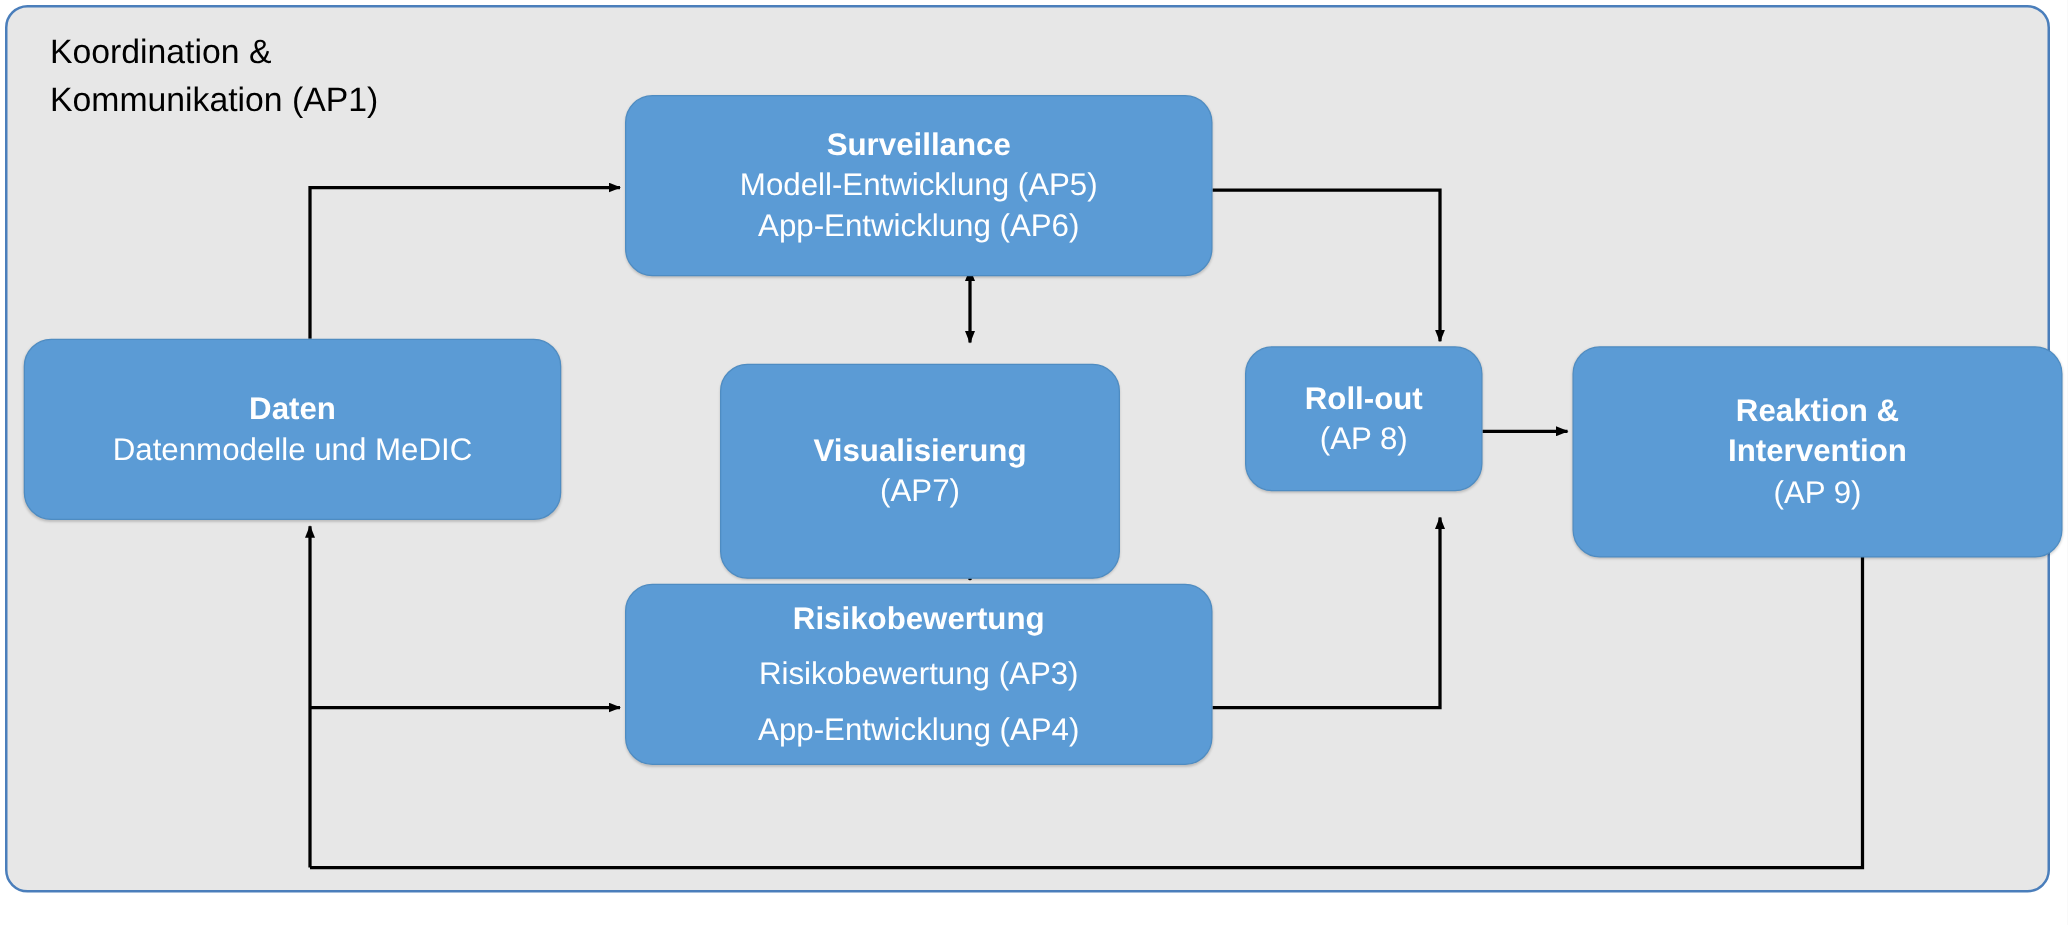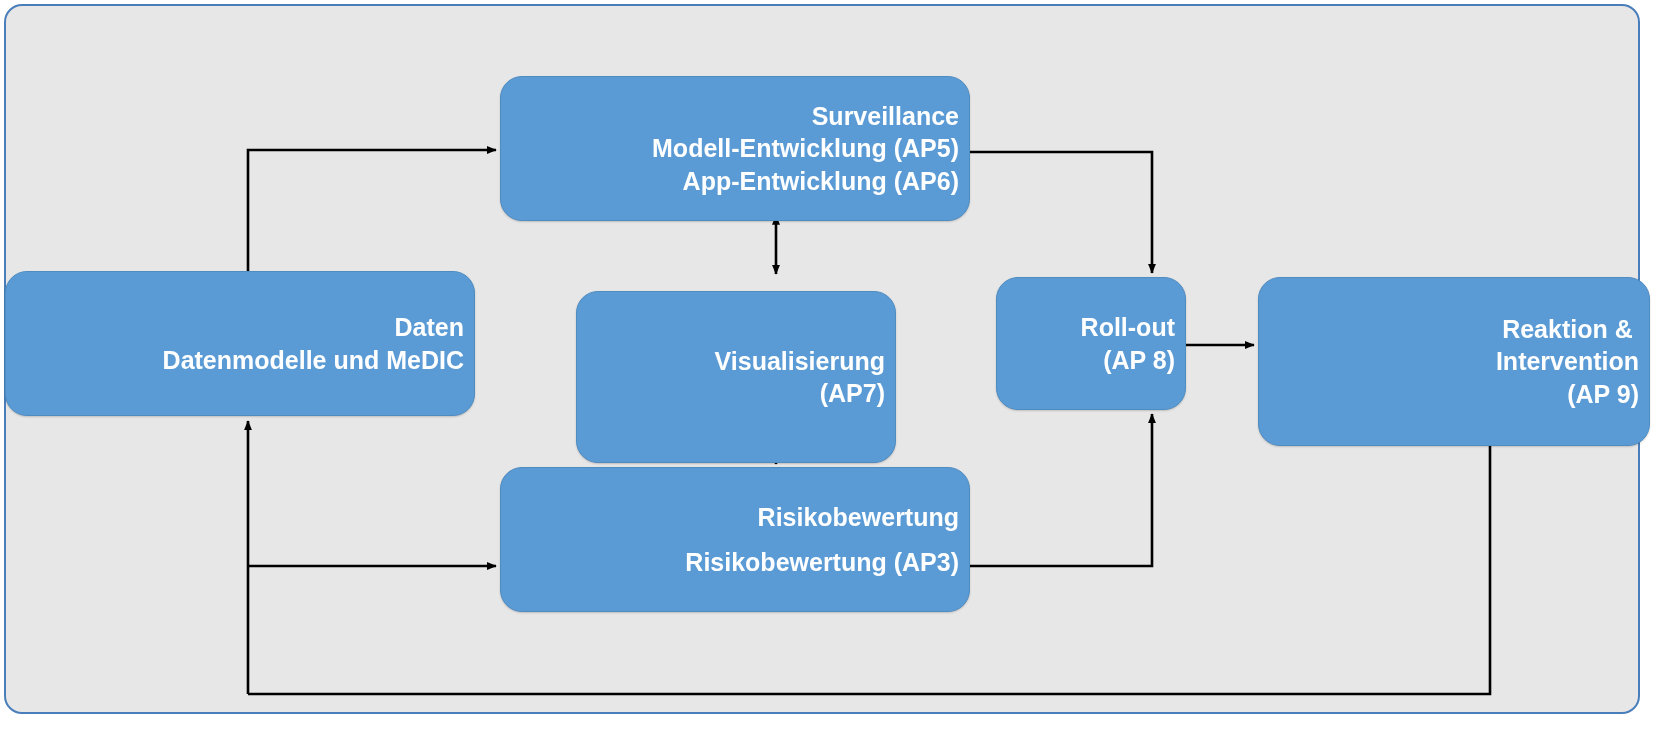--- a/index.html
+++ b/index.html
@@ -61,56 +61,58 @@
   
   .node {
     position: absolute;
     box-sizing: border-box;
     background: #5b9bd5;
     border: 1px solid #4e8cc2;
     border-radius: 22px;
     color: #ffffff;
     display: flex;
     flex-direction: column;
-    align-items: flex-end;
+    align-items: center;
     justify-content: center;
     text-align: center;
     padding: 4px 10px;
     box-shadow: 0 1px 2px rgba(0,0,0,0.18);
   }
   .node .ttl {
     font-weight: bold;
     font-size: 25px;
     line-height: 1.3;
     letter-spacing: 0px;
   }
   .node .sub {
-    font-weight: bold;
+    font-weight: normal;
     font-size: 25px;
     line-height: 1.3;
     letter-spacing: 0px;
   }
 
   
   #node-surveillance { left: 500px; top: 76px;  width: 470px; height: 145px; }
-  #node-daten        { left: 5px;   top: 271px; width: 470px; height: 145px; border-radius: 22px; }
+  #node-daten        { left: 19px;   top: 271px; width: 430px; height: 145px; border-radius: 22px; }
   #node-visual       { left: 576px; top: 291px; width: 320px; height: 172px; }
-  #node-rollout      { left: 996px; top: 277px; width: 190px; height: 133px; }
+  #node-rollout      { left: 996px; top: 277px; width: 190px; height: 116px; }
   #node-reaktion     { left: 1258px;top: 277px; width: 392px; height: 169px; }
   #node-risiko       { left: 500px; top: 467px; width: 470px; height: 145px; gap: 12px; }
 
   #node-visual .ttl, #node-rollout .ttl, #node-reaktion .ttl { font-size: 25px; }
 </style>
 </head>
 <body>
 
 <div id="diagram-root">
 
   <div id="ap1-container"></div>
 
+  <div id="ap1-title">Koordination &amp;
+Kommunikation (AP1)</div>
 
   <svg id="connectors" viewBox="0 0 1654 740" width="1654" height="740" xmlns="http://www.w3.org/2000/svg">
     <defs>
       <marker id="arrow-end" markerWidth="10" markerHeight="8" refX="9.2" refY="4" orient="auto" markerUnits="userSpaceOnUse">
         <path d="M0,0 L10,4 L0,8 Z" fill="#000000"></path>
       </marker>
       <marker id="arrow-start" markerWidth="10" markerHeight="8" refX="0.8" refY="4" orient="auto-start-reverse" markerUnits="userSpaceOnUse">
         <path d="M0,0 L10,4 L0,8 Z" fill="#000000"></path>
       </marker>
     </defs>
@@ -161,15 +163,16 @@
 
   <div class="node" id="node-reaktion">
     <div class="ttl" style="white-space: pre-line;">Reaktion &amp;
 Intervention</div>
     <div class="sub">(AP 9)</div>
   </div>
 
   <div class="node" id="node-risiko">
     <div class="ttl">Risikobewertung</div>
     <div class="sub">Risikobewertung (AP3)</div>
+    <div class="sub">App-Entwicklung (AP4)</div>
   </div>
 
 </div>
 
 </body></html>

